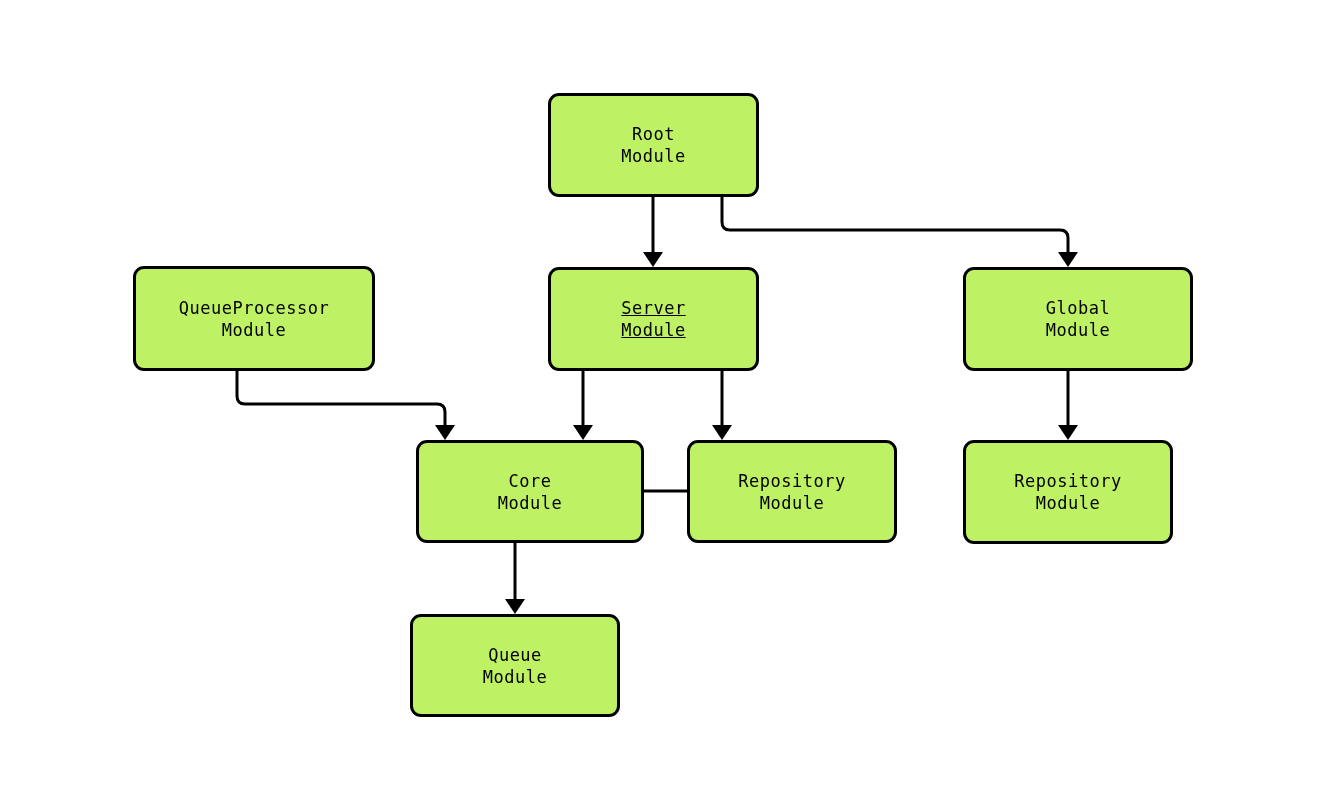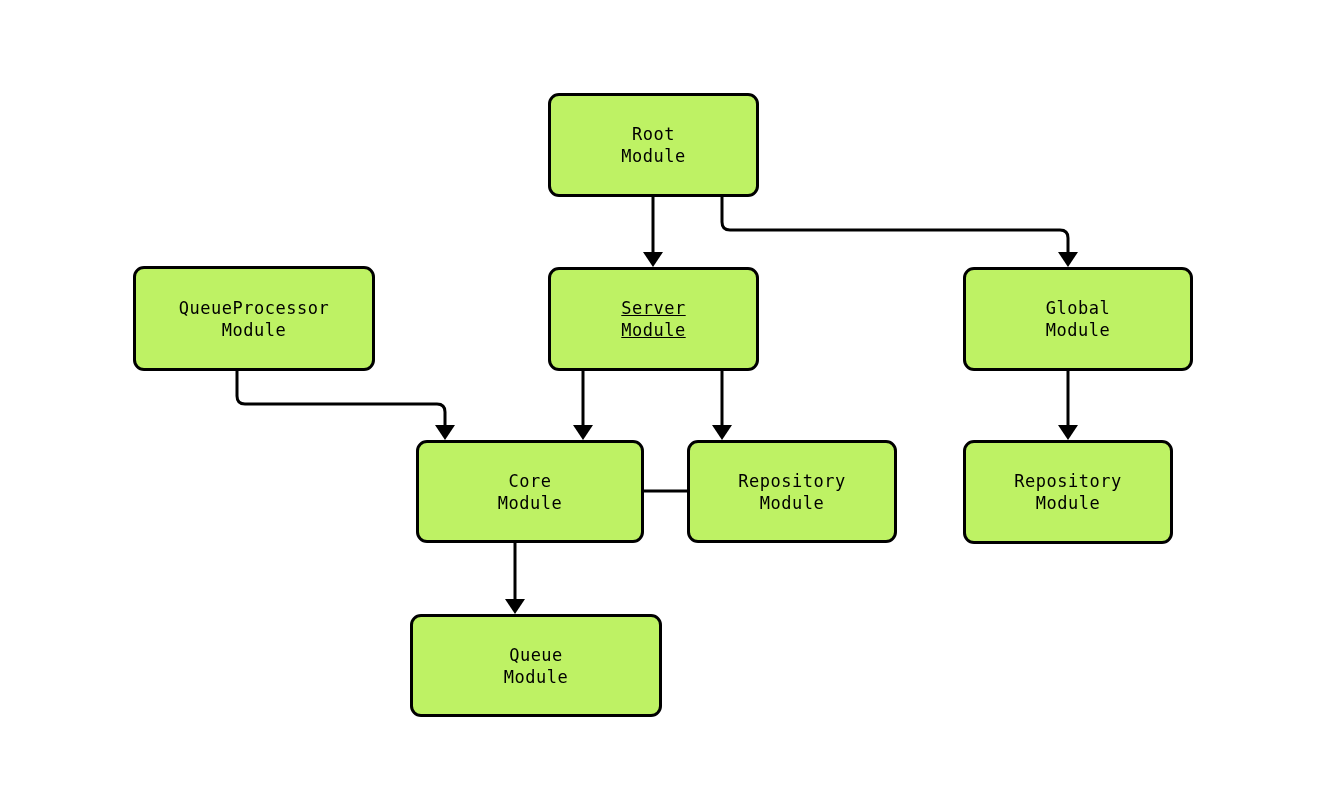--- a/index.html
+++ b/index.html
@@ -140,18 +140,18 @@
   <div class="node-box" style="left:687px; top:440px; width:210px; height:103px;">
     <span class="node-line">Repository</span>
     <span class="node-line">Module</span>
   </div>
 
   <div class="node-box" style="left:963px; top:440px; width:210px; height:104px;">
     <span class="node-line">Repository</span>
     <span class="node-line">Module</span>
   </div>
 
-  <div class="node-box" style="left:410px; top:614px; width:252px; height:103px;">
+  <div class="node-box" style="left:410px; top:614px; width:210px; height:103px;">
     <span class="node-line">Queue</span>
     <span class="node-line">Module</span>
   </div>
 
 </div>
 
 </body></html>

